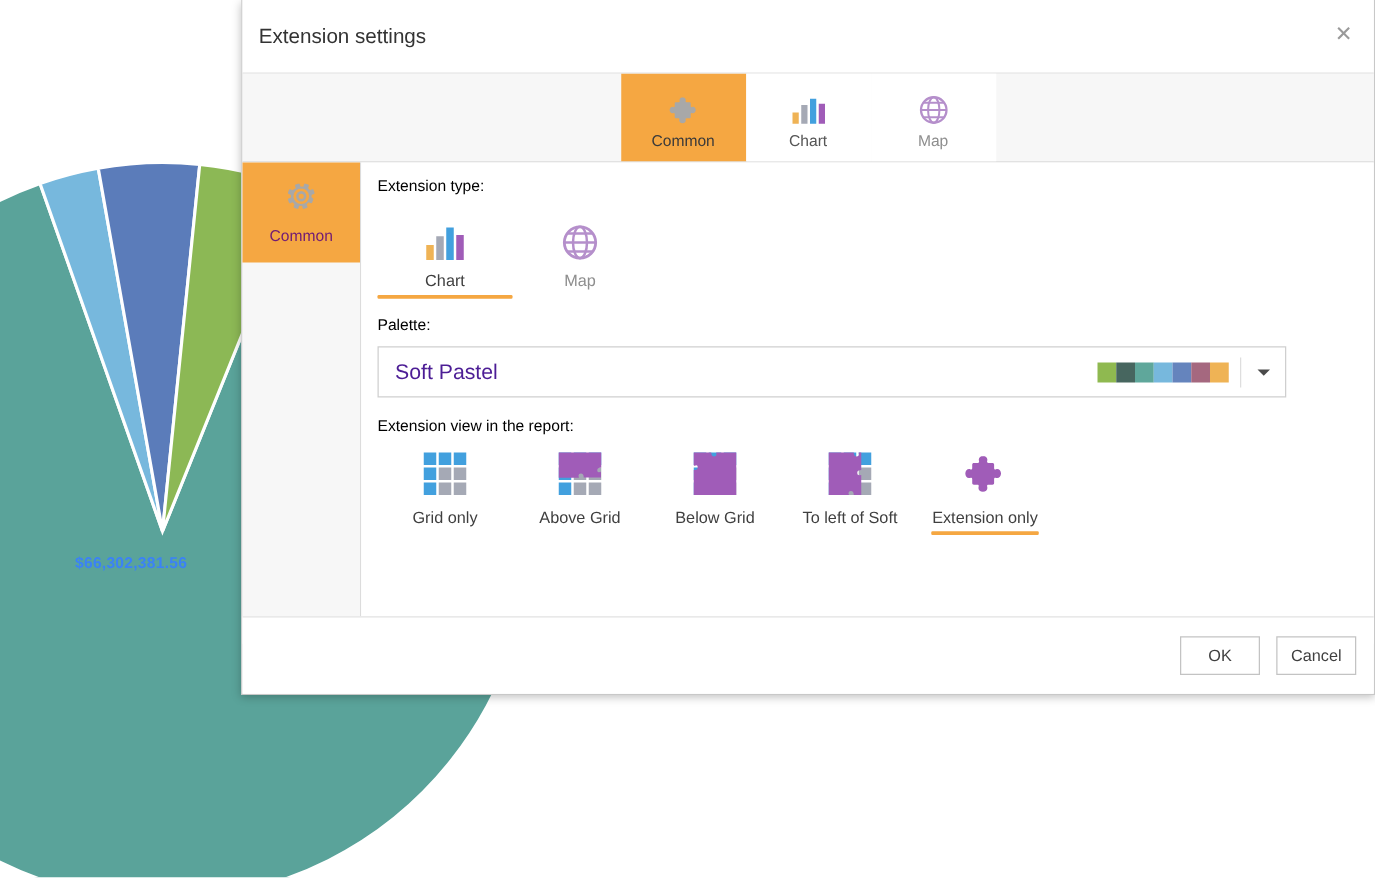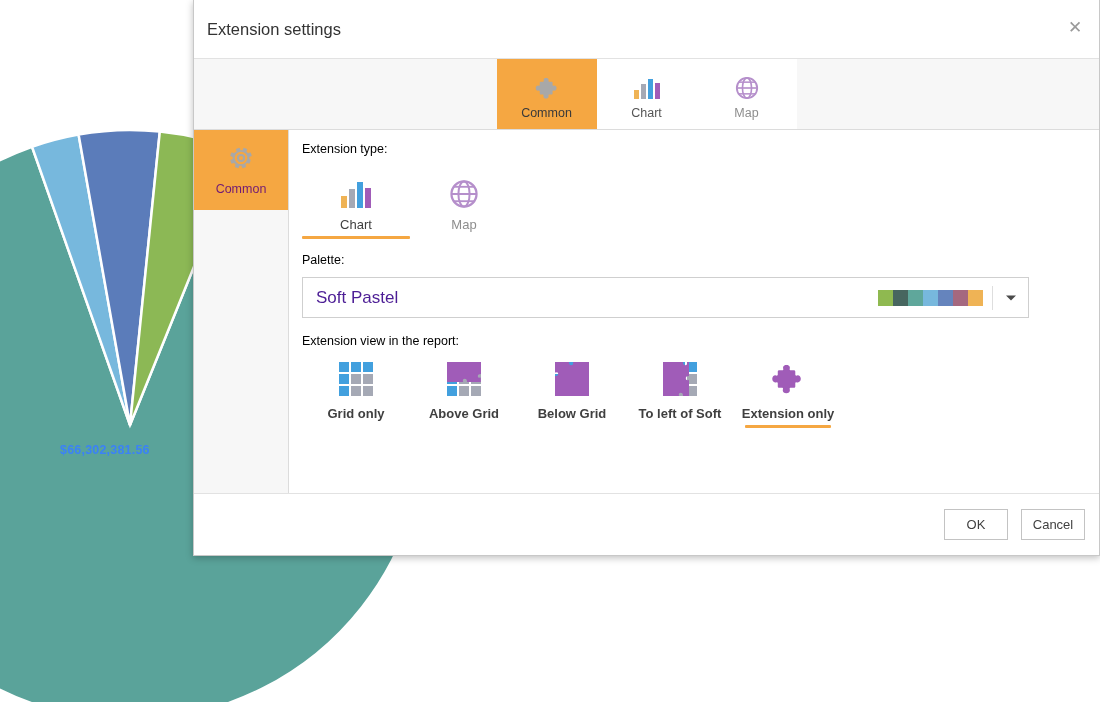--- a/index.html
+++ b/index.html
@@ -160,21 +160,20 @@
     display: flex; align-items: center; justify-content: center;
   }
 
   
   #view-label { margin-top: 16px; }
   #view-row { display: flex; margin-top: 2px; }
   .view-choice {
     width: 108px;
     display: flex; flex-direction: column; align-items: center;
     cursor: pointer;
-    font-weight: bold;
   }
   .view-choice .vi { height: 42px; display:flex; align-items:center; justify-content:center; }
   .view-choice .vl { font-size: 13px; color:#3f3f3f; margin-top: 6px; padding-bottom: 4px; white-space: nowrap; }
   .view-choice .vu { width: 0; height: 3px; background: #f5a742; border-radius: 1px; }
   .view-choice.selected .vu { width: 86px; }
 
   
   #footer {
     position: absolute; left: 0; bottom: 0;
     width: 100%; height: 62px;

